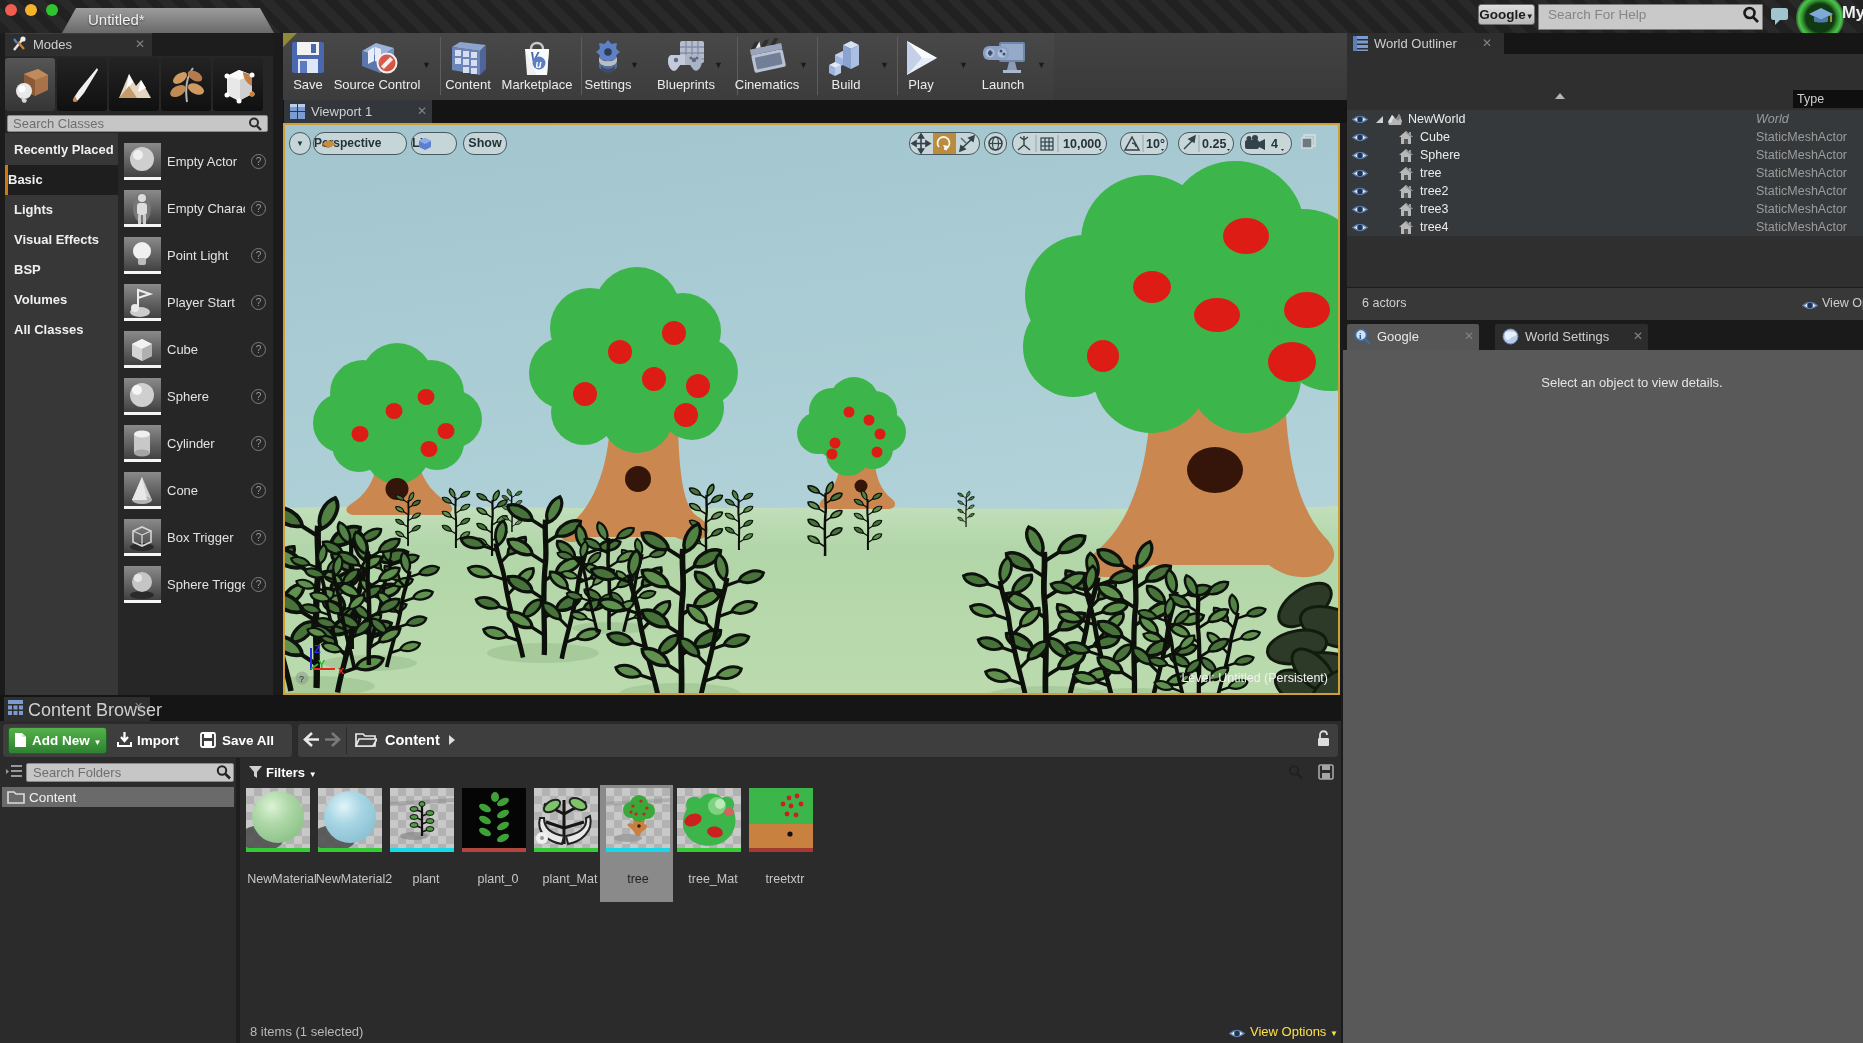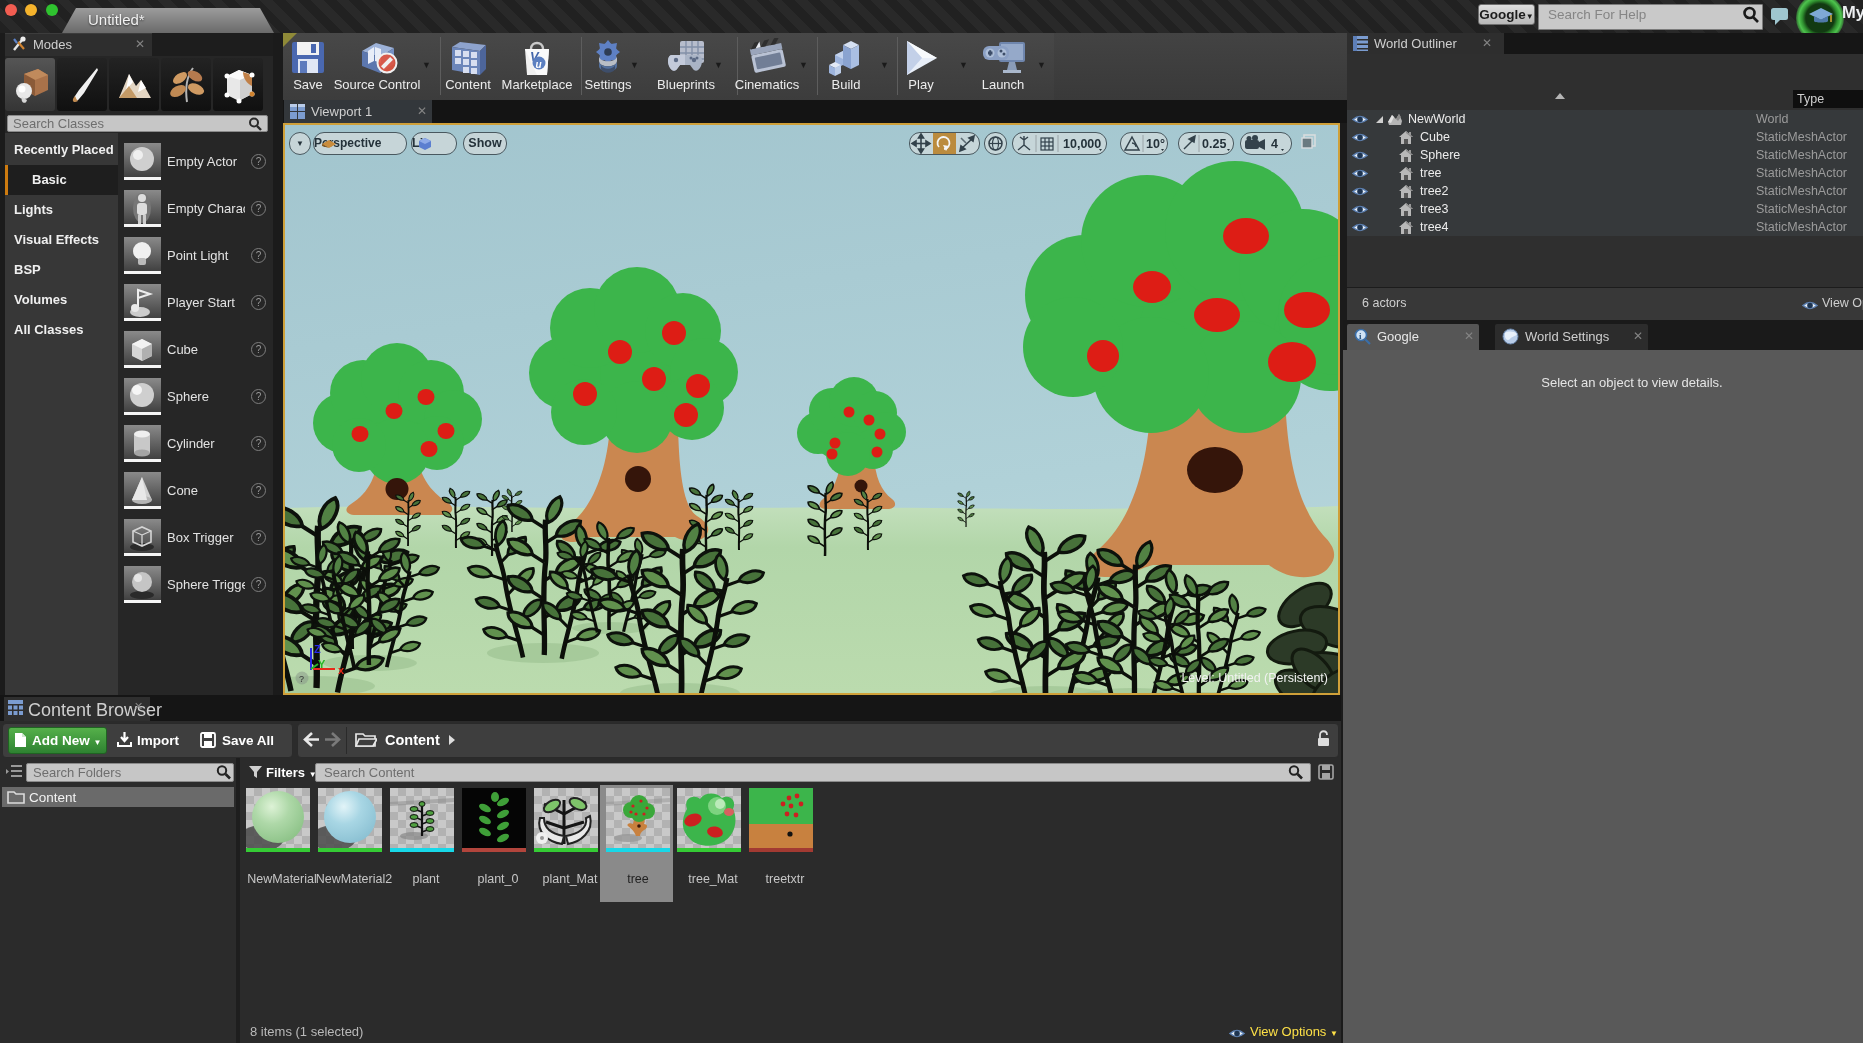--- a/index.html
+++ b/index.html
@@ -21,21 +21,21 @@
 #modestab{left:5px;top:33px;width:147px;height:23px;background:#2e2e2e;border-top:1px solid #3c3c3c;}
 .tabtxt{font-size:13px;color:#cfcfcf;}
 .closex{color:#848484;font-size:12px;}
 #modetools{left:5px;top:56px;width:268px;height:57px;background:#262626;}
 .modebtn{top:58px;width:50px;height:53px;background:linear-gradient(#232323,#101010);border-radius:3px;}
 .modebtn.sel{background:linear-gradient(#555,#353535);}
 #searchclasses{left:7px;top:115px;width:261px;height:17px;}
 #catcol{left:5px;top:133px;width:113px;height:562px;background:#373737;}
 #itemcol{left:118px;top:133px;width:155px;height:562px;background:#262626;}
 .cat{left:5px;width:113px;height:30px;color:#efefef;font-weight:bold;font-size:13px;line-height:30px;padding-left:9px;}
-.cat.sel{background:#1e1e1e;border-left:3px solid #cd7b10;padding-left:24px;width:113px;}
+.cat.sel{background:#1e1e1e;border-left:3px solid #cd7b10;padding-left:0;width:113px;}
 .itemthumb{left:124px;width:37px;height:37px;border-radius:2px;}
 .itemlbl{left:167px;width:78px;color:#e2e2e2;font-size:13px;}
 .qm{left:251px;width:15px;height:15px;border:1px solid #7d7d7d;border-radius:50%;color:#9a9a9a;font-size:10px;text-align:center;line-height:14px;}
 
 #toolbar{left:283px;top:33px;width:1580px;height:67px;background:linear-gradient(#484848,#3c3c3c);}
 .tbsep{top:37px;width:1px;height:58px;background:#5d5d5d;}
 .tblbl{top:77px;font-size:13px;color:#ececec;text-align:center;}
 .tbarr{top:60px;font-size:9px;color:#1a1a1a;}
 
 #vptabs{left:283px;top:100px;width:1580px;height:23px;background:#141414;}
@@ -747,21 +747,21 @@
       <path d="M1 5.5 Q8 -0.5 15 5.5 Q8 11.5 1 5.5 Z" fill="#e9f0f7" stroke="#5e82b4" stroke-width="1.6"></path>
       <circle cx="8" cy="5.5" r="2.8" fill="#1e3450"></circle>
     </svg>
 <div class="a" style="left:1376px;top:116px;width:0;height:0;border-bottom:7px solid #cfcfcf;border-left:7px solid transparent;"></div>
 <svg width="17" height="14" style="position:absolute;left:1386px;top:112px;">
       <path d="M2 10 L6 3 L10 7 L13 2 L16 9 L15 13 L3 13 Z" fill="#b5b5b5"></path>
       <path d="M2 10 L6 3 L8 5 L5 11 Z" fill="#e0e0e0"></path>
       <path d="M10 7 L13 2 L15 5 L12 9 Z" fill="#8a8a8a"></path>
     </svg>
 <div class="a wolbl" style="left:1408px;top:112px;">NewWorld</div>
-<div class="a wotype" style="left:1756px;top:112px;">World</div>
+<div class="a wotype" style="left:1756px;top:112px;font-style:italic;">World</div>
 <div class="a worow" style="top:128px;"></div>
 <svg width="16" height="11" style="position:absolute;left:1352px;top:132px;">
       <path d="M1 5.5 Q8 -0.5 15 5.5 Q8 11.5 1 5.5 Z" fill="#e9f0f7" stroke="#5e82b4" stroke-width="1.6"></path>
       <circle cx="8" cy="5.5" r="2.8" fill="#1e3450"></circle>
     </svg>
 <svg width="14" height="13" style="position:absolute;left:1399px;top:131px;">
       <path d="M7 0 L14 6 L12 6 L12 13 L2 13 L2 6 L0 6 Z" fill="#b8b8b8"></path>
       <path d="M7 0 L14 6 L12 6 L7 2 Z" fill="#8a8a8a"></path>
       <rect x="5" y="8" width="4" height="5" fill="#565656"></rect>
       <rect x="10" y="1" width="2" height="3" fill="#999"></rect>
@@ -924,21 +924,20 @@
       </svg></div>
 <div class="a searchbox" style="left:26px;top:763px;width:208px;height:19px;padding-left:6px;line-height:17px;">Search Folders</div>
 <div class="a" style="left:216px;top:765px;width:15px;height:15px;"><svg width="15" height="15">
         <circle cx="6" cy="5.5" r="4.2" fill="none" stroke="#222" stroke-width="2"></circle>
         <line x1="9.5" y1="9" x2="14" y2="13.5" stroke="#222" stroke-width="2.6"></line>
       </svg></div>
 <div class="a" style="left:249px;top:765px;width:13px;height:13px;"><svg width="13" height="13">
         <path d="M0 0 L13 0 L8 6 L8 12 L5 10 L5 6 Z" fill="#cfcfcf"></path>
       </svg></div>
 <div class="a cbbtn" style="left:266px;top:765px;font-size:13px;">Filters <span style="font-size:8px;">▼</span></div>
-<div class="a searchbox" style="left:315px;top:763px;width:996px;height:19px;padding-left:8px;line-height:17px;">Search Content</div>
 <div class="a" style="left:1288px;top:765px;width:15px;height:15px;"><svg width="15" height="15">
         <circle cx="6" cy="5.5" r="4.2" fill="none" stroke="#222" stroke-width="2"></circle>
         <line x1="9.5" y1="9" x2="14" y2="13.5" stroke="#222" stroke-width="2.6"></line>
       </svg></div>
 <div class="a" style="left:1318px;top:764px;width:16px;height:16px;"><svg width="16" height="16">
         <rect x="1" y="1" width="14" height="14" rx="1.5" fill="none" stroke="#a5a5a5" stroke-width="1.6"></rect>
         <rect x="4" y="1" width="8" height="5" fill="#a5a5a5"></rect>
         <rect x="4" y="9" width="8" height="6" fill="#a5a5a5"></rect>
       </svg></div>
 <div class="a" style="left:2px;top:787px;width:232px;height:20px;background:#6a6a6a;"></div>

